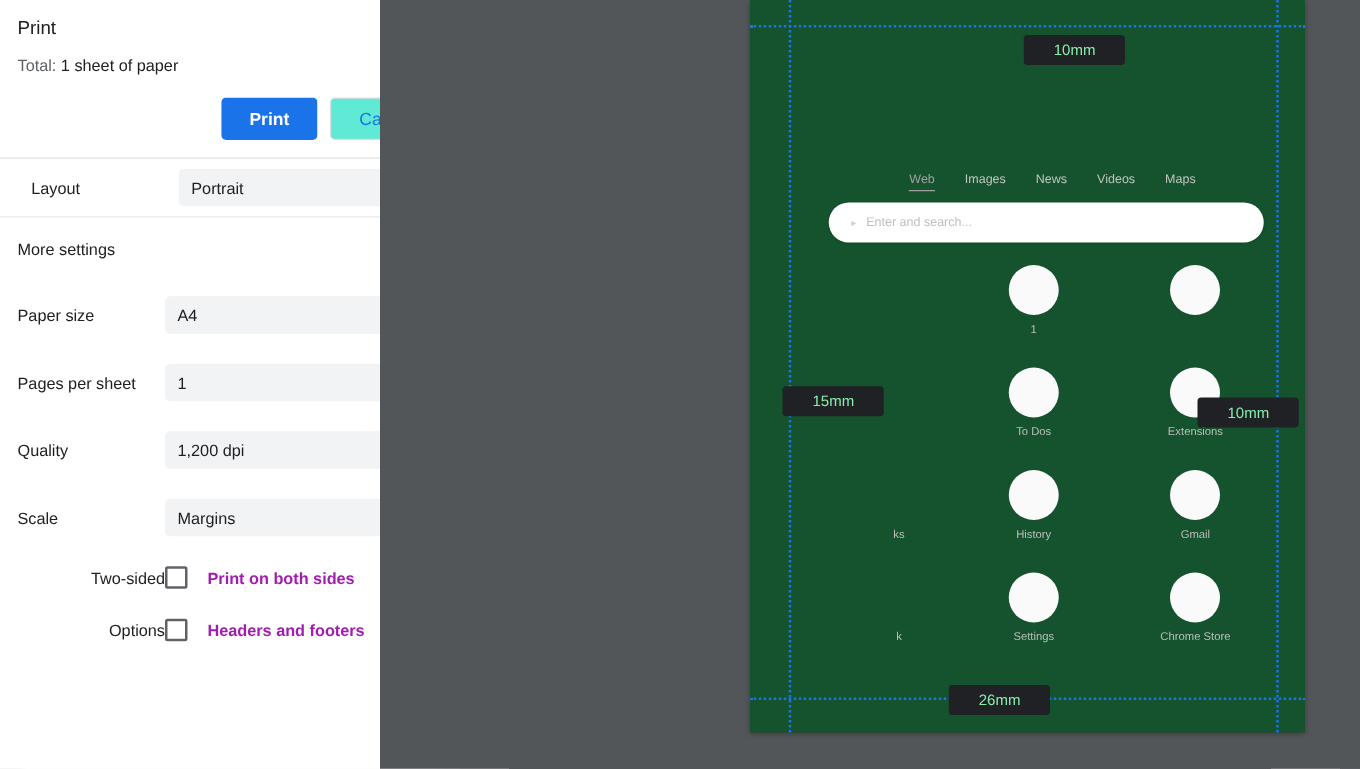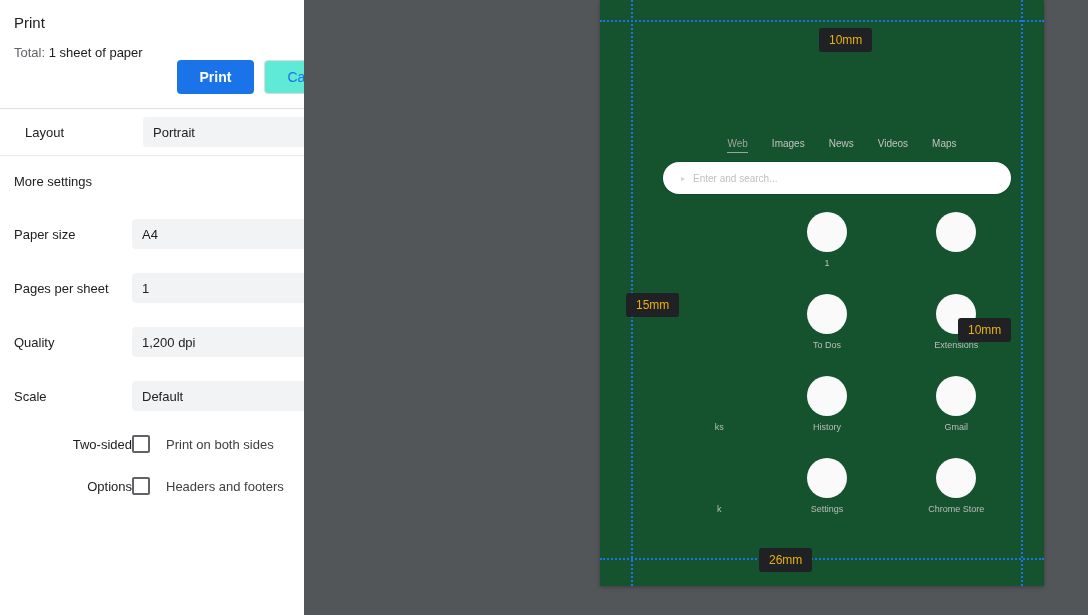--- a/index.html
+++ b/index.html
@@ -7,21 +7,21 @@
 
   
   .panel {
     position: absolute; left: 0; top: 0; width: 368px; height: 615px;
     background: #fff; display: flex; flex-direction: column; border-radius: 21px;
   }
   .panel-header {
     padding: 14px 14px 0 14px;
   }
   .panel-title { font-size: 15px; color: #202124; margin-bottom: 14px; }
-  .total-line { font-size: 13px; color: #5f6368; }
+  .total-line { font-size: 13px; color: #5f6368; margin-bottom: 18px; }
   .total-line .b { color: #202124; }
 
   .panel-actions {
     display: flex; gap: 10px; justify-content: flex-end;
     padding: 0 14px 14px 14px;
   }
   .btn {
     height: 34px; padding: 0 22px; border-radius: 4px; font-size: 14px;
     display: inline-flex; align-items: center; justify-content: center;
     cursor: pointer; border: 1px solid transparent;
@@ -64,21 +64,21 @@
   .more-label { font-size: 13px; color: #202124; }
   .chev-up { width: 12px; height: 12px; }
   .chev-up svg { display: block; }
 
   .check-row { display: flex; align-items: center; padding: 12px 14px; text-align: right; }
   .check-label { font-size: 13px; color: #202124; width: 118px; flex-shrink:0; }
   .checkbox {
     width: 18px; height: 18px; border: 2px solid #5f6368; border-radius: 2px;
     margin-right: 16px; flex-shrink: 0;
   }
-  .checkbox + span { font-size: 13px; color: #404040; }
+  .checkbox + span { font-size: 13px; color: #a21caf; font-weight: bold; }
 
   
   .panel-tracks {
     position: absolute; right: 0; top: 0; width: 14px; height: 100%;
     background: #f1f1f1;
   }
   .panel-tracks .thumb {
     position: absolute; left: 2px; right: 2px; top: 124px; height: 330px;
     background: #c1c1c1; border-radius: 2px;
   }
@@ -102,22 +102,22 @@
   
   .guide { position: absolute; }
   .guide-v { top: 0; bottom: 0; width: 0; border-left: 2px dotted #1a73e8; }
   .guide-h { left: 0; right: 0; height: 0; border-top: 2px dotted #1a73e8; }
   .gl { left: 31px; }
   .gr { right: 21px; }
   .gt { top: 20px; }
   .gb { bottom: 26px; }
 
   .margin-badge {
-    position: absolute; background: #202124; color: #eab308;
-    font-size: 12px; padding: 5px 10px; border-radius: 3px;
+    position: absolute; background: #202124; color: #86efac;
+    font-size: 12px; padding: 5px 24px; border-radius: 3px;
     white-space: nowrap;
   }
 
   
   .page-content {
     position: absolute; left: 33px; right: 23px; top: 22px; bottom: 28px;
     overflow: hidden;
   }
   .tabs {
     position: absolute; top: 116px; left: 50px; right: 20px;
@@ -208,21 +208,21 @@
         <div class="row-label">Quality</div>
         <div class="select">
           <span>1,200 dpi</span>
           <span class="tri"></span>
         </div>
       </div>
 
       <div class="row">
         <div class="row-label">Scale</div>
         <div class="select">
-          <span>Default</span>
+          <span>Margins</span>
           <span class="tri"></span>
         </div>
       </div>
 
       <div class="check-row">
         <div class="check-label">Two-sided</div>
         <div class="checkbox"></div>
         <span>Print on both sides</span>
       </div>
 
@@ -308,18 +308,18 @@
           </div>
           <div class="tile">
             <div class="circ"></div>
             <div class="tl">Chrome Store</div>
           </div>
         </div>
     </div>
   </div>
 
   <div class="margin-badge" style="left:515px; top:28px;">10mm</div>
-  <div class="margin-badge" style="left:322px; top:293px;text-align:center;">15mm</div>
+  <div class="margin-badge" style="left:322px; top:309px;text-align:center;">15mm</div>
   <div class="margin-badge" style="left:654px; top:318px;">10mm</div>
   <div class="margin-badge" style="left:455px; top:548px;">26mm</div>
 
   <div class="preview-scroll-track"></div>
 </div>
 
 </body></html>

